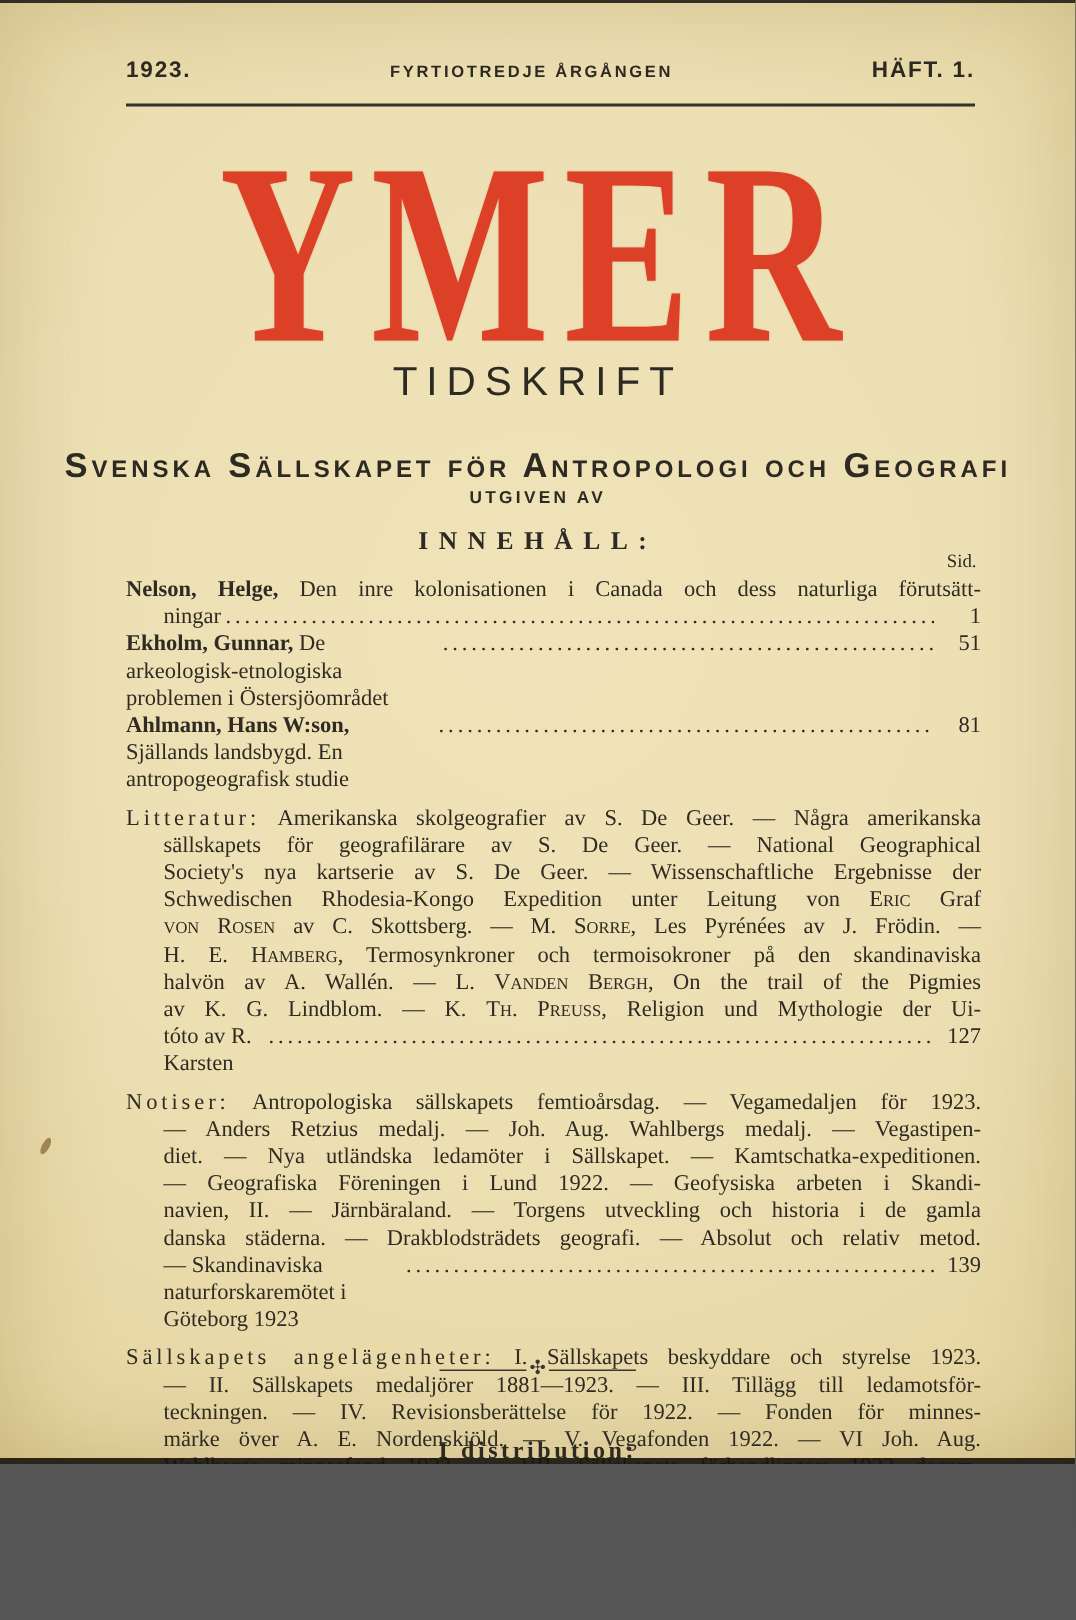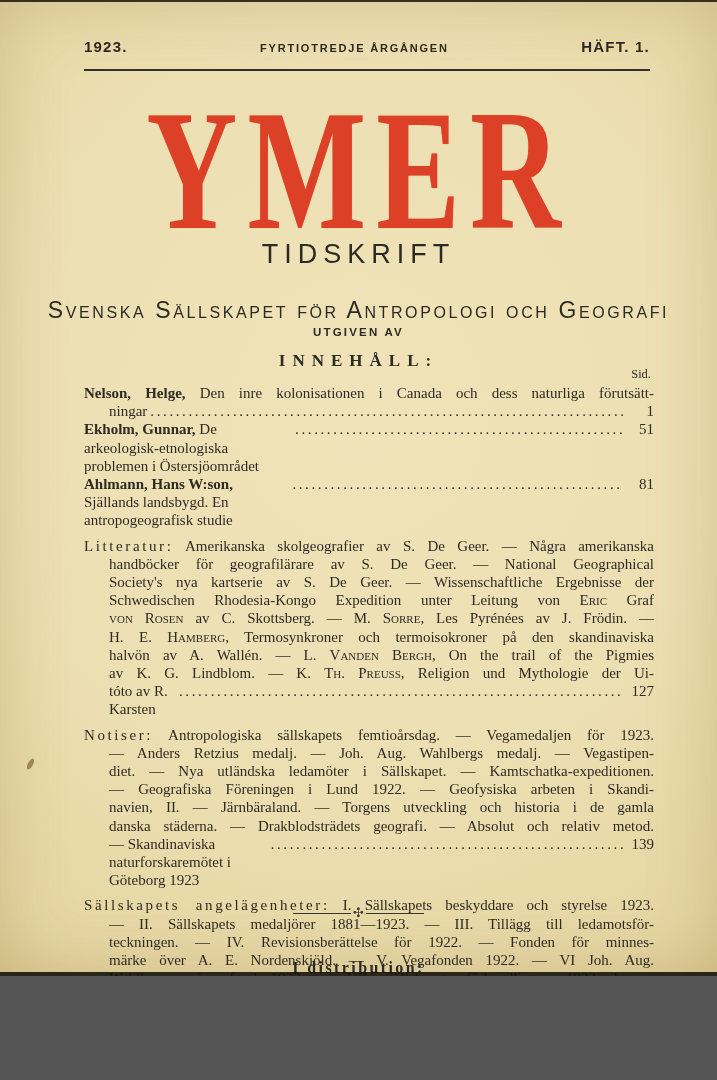--- a/index.html
+++ b/index.html
@@ -50,21 +50,21 @@
   }
   .utgiven{
     position:absolute;top:278px;left:0;width:100%;text-align:center;
     font-family:"Liberation Sans", sans-serif;
     font-size:11.5px;font-weight:bold;letter-spacing:2.2px;color:#2c2a22;margin-top:48px;
   }
   .society{
     position:absolute;top:297px;left:0;width:100%;text-align:center;
     font-family:"Liberation Sans", sans-serif;
     font-variant:small-caps;
-    font-size:23px;letter-spacing:2.6px;color:#2c2a22;font-weight:400;
+    font-size:23px;letter-spacing:2.6px;color:#2c2a22;font-weight:700;
   }
 
   .contents-heading{
     position:absolute;top:351px;left:0;width:100%;text-align:center;
     font-size:17px;letter-spacing:7px;font-weight:600;color:#2c2a22;
   }
   .sid-label{
     position:absolute;top:367px;right:66px;
     font-size:12.5px;color:#2c2a22;
   }
@@ -153,21 +153,21 @@
       </div>
       <div class="entry">
         <div class="line-l">
           <span><span class="seg-b">Ahlmann, Hans W:son,</span><span> Själlands landsbygd. En antropogeografisk studie</span></span>
           <span class="leader"></span>
           <span class="pnum">81</span>
         </div>
       </div>
       <div class="entry gap">
         <div class="line-j"><span><span class="seg-sp">Litteratur:</span><span> Amerikanska skolgeografier av S. De Geer. — Några amerikanska</span></span></div>
-        <div class="line-j cont"><span><span>handböcker för geografilärare av S. De Geer. — National Geographical</span></span></div>
+        <div class="line-j cont"><span><span>sällskapets för geografilärare av S. De Geer. — National Geographical</span></span></div>
         <div class="line-j cont"><span><span>Society's nya kartserie av S. De Geer. — Wissenschaftliche Ergebnisse der</span></span></div>
         <div class="line-j cont"><span><span>Schwedischen Rhodesia-Kongo Expedition unter Leitung von </span><span class="seg-sc">Eric</span><span> Graf</span></span></div>
         <div class="line-j cont"><span><span class="seg-sc">von Rosen</span><span> av C. Skottsberg. — M. </span><span class="seg-sc">Sorre</span><span>, Les Pyrénées av J. Frödin. —</span></span></div>
         <div class="line-j cont"><span><span>H. E. </span><span class="seg-sc">Hamberg</span><span>, Termosynkroner och termoisokroner på den skandinaviska</span></span></div>
         <div class="line-j cont"><span><span>halvön av A. Wallén. — L. </span><span class="seg-sc">Vanden Bergh</span><span>, On the trail of the Pigmies</span></span></div>
         <div class="line-j cont"><span><span>av K. G. Lindblom. — K. </span><span class="seg-sc">Th. Preuss</span><span>, Religion und Mythologie der Ui-</span></span></div>
         <div class="line-l cont">
           <span><span>tóto av R. Karsten</span></span>
           <span class="leader"></span>
           <span class="pnum">127</span>

